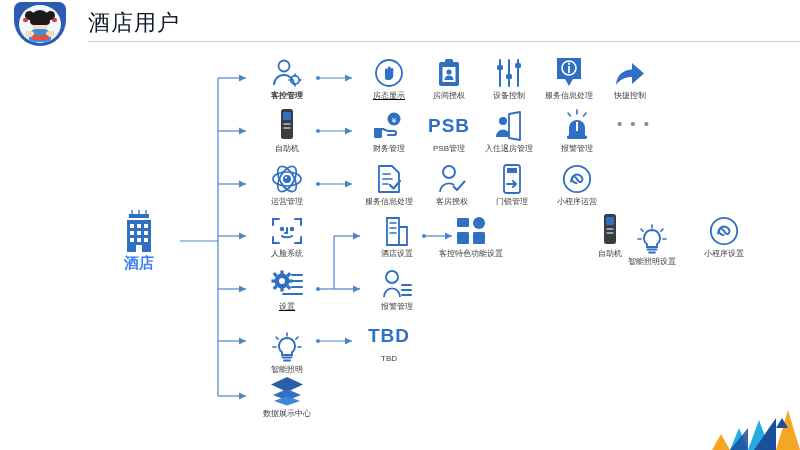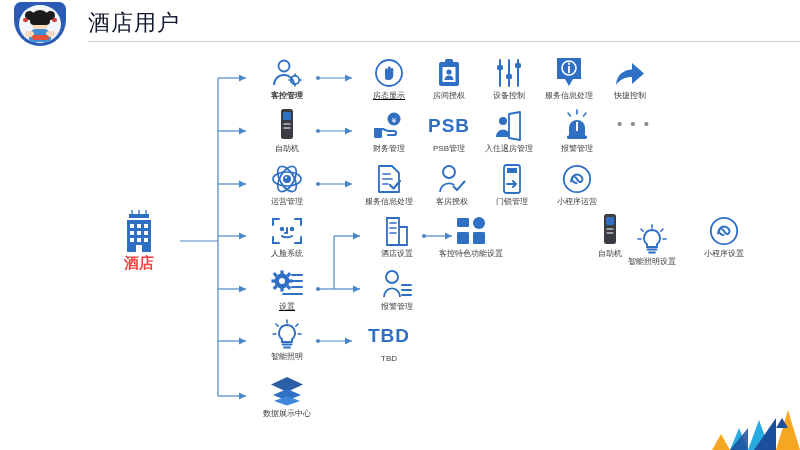--- a/index.html
+++ b/index.html
@@ -31,21 +31,21 @@
   
   #canvas{position:absolute;left:0;top:46px;width:800px;height:404px;}
   svg#wires{position:absolute;left:0;top:0;width:800px;height:404px;}
 
   .node{position:absolute;width:74px;text-align:center;}
   .node .ico{height:34px;display:flex;align-items:flex-end;justify-content:center;}
   .node .cap{margin-top:3px;font-size:8px;color:#3c3c3c;line-height:10px;white-space:nowrap;}
   .node.wide{width:96px;}
   .node.root{width:90px;}
   .node.root .ico{height:46px;}
-  .node.root .cap{margin-top:4px;font-size:15px;font-weight:bold;color:#ef4444;}
+  .node.root .cap{margin-top:4px;font-size:15px;font-weight:bold;color:#3b82f6;}
 
   .txtico{font-size:19px;font-weight:bold;color:#2f6fc4;line-height:30px;letter-spacing:1px;}
   .dots{font-size:15px;color:#8a8a8a;letter-spacing:2px;line-height:34px;}
 </style>
 </head>
 <body>
 
 <div id="header">
   <div id="logo">
     <div class="disc">
@@ -451,21 +451,21 @@
         <g stroke="#2f6fc4" stroke-width="2" stroke-linecap="round">
             <line x1="20" y1="16" x2="29" y2="16"></line>
             <line x1="20" y1="21" x2="29" y2="21"></line>
             <line x1="20" y1="26" x2="29" y2="26"></line>
           </g>
         </svg>
     </div>
     <div class="cap">报警管理</div>
   </div>
 
-  <div class="node" style="left:250px;top:269px;">
+  <div class="node" style="left:250px;top:282px;">
     <div class="ico">
       <svg width="32" height="30" viewBox="0 0 32 30">
         <g stroke="#2f6fc4" stroke-width="1.6" stroke-linecap="round">
             <line x1="16" y1="1" x2="16" y2="4"></line>
             <line x1="5" y1="5" x2="7.2" y2="7.2"></line>
             <line x1="27" y1="5" x2="24.8" y2="7.2"></line>
             <line x1="2" y1="15" x2="5" y2="15"></line>
             <line x1="30" y1="15" x2="27" y2="15"></line>
           </g>
         <path d="M16 6a8 8 0 0 1 5 14.2V23h-10v-2.8A8 8 0 0 1 16 6z" fill="none" stroke="#2f6fc4" stroke-width="1.9"></path>

